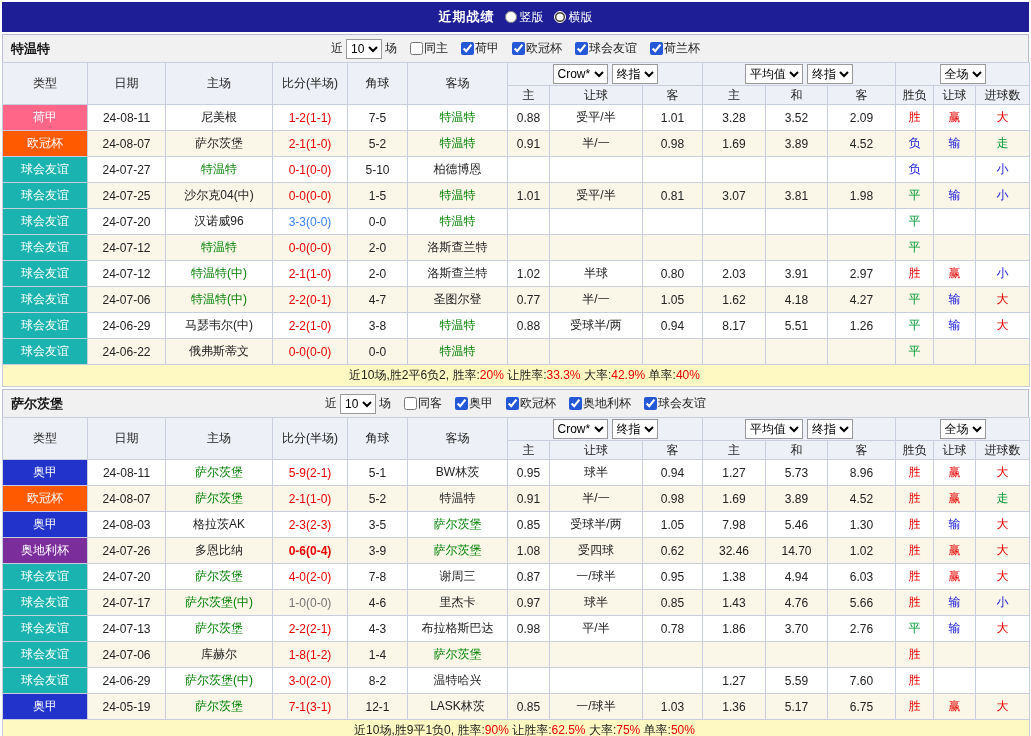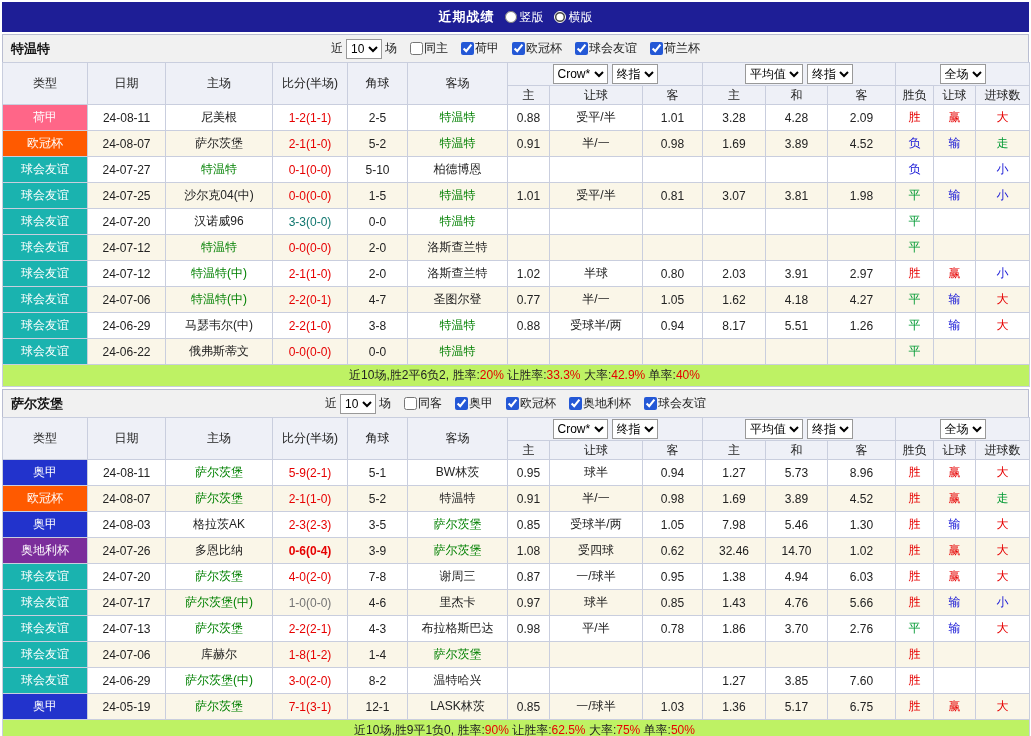--- a/index.html
+++ b/index.html
@@ -49,21 +49,21 @@
     overflow:hidden;
     white-space:nowrap;
   }
   thead th { background:#eef0f7; font-weight:normal; height:23px; }
   thead tr.sub th { height:19px; }
   .sel-cell { padding:1px 0; }
   .sel-wrap { display:flex; align-items:center; justify-content:center; gap:4px; }
   tbody td { height:26px; }
   tbody tr:nth-child(even) td { background:#faf6e8; }
   td.badge { color:#fff; }
-  tfoot td { height:22px; background:#bef264;padding-left:18px; }
+  tfoot td { height:22px; background:#fef9c3;padding-left:18px; }
 </style>
 </head>
 <body>
 
 <div class="topbar">
   <span class="title">近期战绩</span>
   <label>
     <input type="radio" name="layout" style="">
     <span>竖版</span>
   </label>
@@ -157,27 +157,27 @@
         <th>让球</th>
         <th>进球数</th>
       </tr>
     </thead>
     <tbody>
         <tr>
           <td class="badge" style="background: rgb(255, 102, 136);">荷甲</td>
           <td>24-08-11</td>
           <td style="color: rgb(34, 34, 34);">尼美根</td>
           <td style="color: rgb(230, 0, 0);">1-2(1-1)</td>
-          <td>2-5</td>
+          <td>7-5</td>
           <td style="color: rgb(0, 128, 0);">特温特</td>
           <td>0.88</td>
           <td>受平/半</td>
           <td>1.01</td>
           <td>3.28</td>
-          <td>4.28</td>
+          <td>3.52</td>
           <td>2.09</td>
           <td style="color: rgb(230, 0, 0);">胜</td>
           <td style="color: rgb(230, 0, 0);">赢</td>
           <td style="color: rgb(230, 0, 0);">大</td>
         </tr>
         <tr>
           <td class="badge" style="background: rgb(255, 90, 0);">欧冠杯</td>
           <td>24-08-07</td>
           <td style="color: rgb(34, 34, 34);">萨尔茨堡</td>
           <td style="color: rgb(230, 0, 0);">2-1(1-0)</td>
@@ -224,21 +224,21 @@
           <td>3.81</td>
           <td>1.98</td>
           <td style="color: rgb(0, 153, 51);">平</td>
           <td style="color: rgb(21, 21, 214);">输</td>
           <td style="color: rgb(21, 21, 214);">小</td>
         </tr>
         <tr>
           <td class="badge" style="background: rgb(26, 179, 175);">球会友谊</td>
           <td>24-07-20</td>
           <td style="color: rgb(34, 34, 34);">汉诺威96</td>
-          <td style="color: #0f766e;">3-3(0-0)</td>
+          <td style="color: #3b82f6;">3-3(0-0)</td>
           <td>0-0</td>
           <td style="color: rgb(0, 128, 0);">特温特</td>
           <td></td>
           <td></td>
           <td></td>
           <td></td>
           <td></td>
           <td></td>
           <td style="color: rgb(0, 153, 51);">平</td>
           <td style="color: rgb(34, 34, 34);"></td>
@@ -564,21 +564,21 @@
           <td class="badge" style="background: rgb(26, 179, 175);">球会友谊</td>
           <td>24-06-29</td>
           <td style="color: rgb(0, 128, 0);">萨尔茨堡(中)</td>
           <td style="color: rgb(230, 0, 0);">3-0(2-0)</td>
           <td>8-2</td>
           <td style="color: rgb(34, 34, 34);">温特哈兴</td>
           <td></td>
           <td></td>
           <td></td>
           <td>1.27</td>
-          <td>3.85</td>
+          <td>5.59</td>
           <td>7.60</td>
           <td style="color: rgb(230, 0, 0);">胜</td>
           <td style="color: rgb(34, 34, 34);"></td>
           <td style="color: rgb(34, 34, 34);"></td>
         </tr>
         <tr>
           <td class="badge" style="background: rgb(34, 51, 204);">奥甲</td>
           <td>24-05-19</td>
           <td style="color: rgb(0, 128, 0);">萨尔茨堡</td>
           <td style="color: rgb(230, 0, 0);">7-1(3-1)</td>

